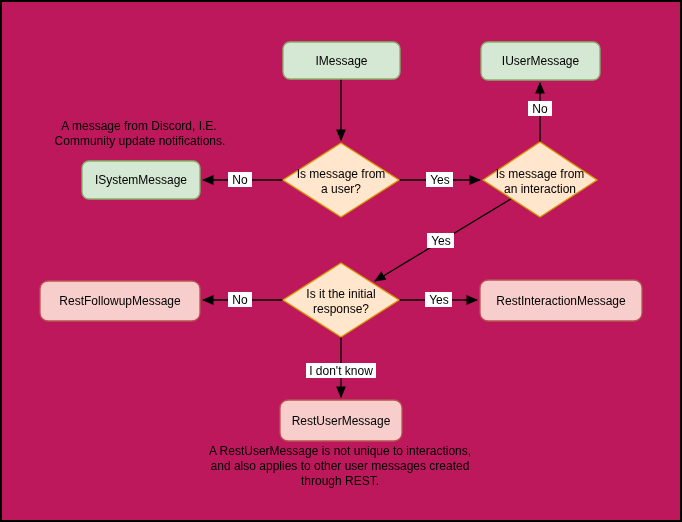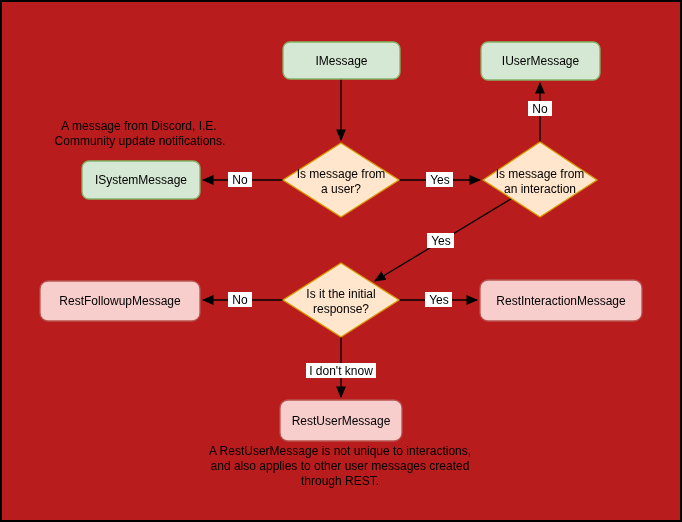--- a/index.html
+++ b/index.html
@@ -1,20 +1,20 @@
 <!DOCTYPE html>
 <html><head>
 <meta charset="utf-8">
 <style>
   html, body { margin: 0; padding: 0; background: #ffffff; }
   .canvas {
     width: 682px; height: 522px;
     box-sizing: border-box;
     border: 2px solid #000000;
-    background: #b91c1c;
+    background: #be185d;
     position: relative;
     overflow: hidden;
   }
   svg { display: block; }
   text {
     font-family: "Liberation Sans", "DejaVu Sans", sans-serif;
     font-size: 12px;
     fill: #000000;
   }
   .node-label, .edge-label, .note { text-anchor: middle; }

